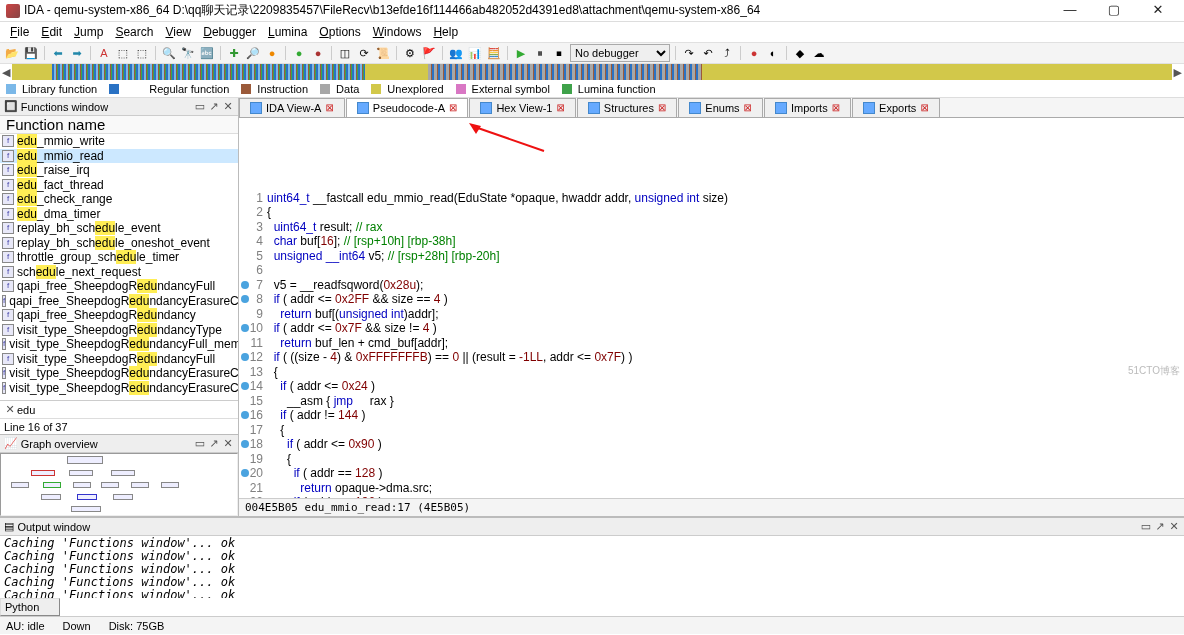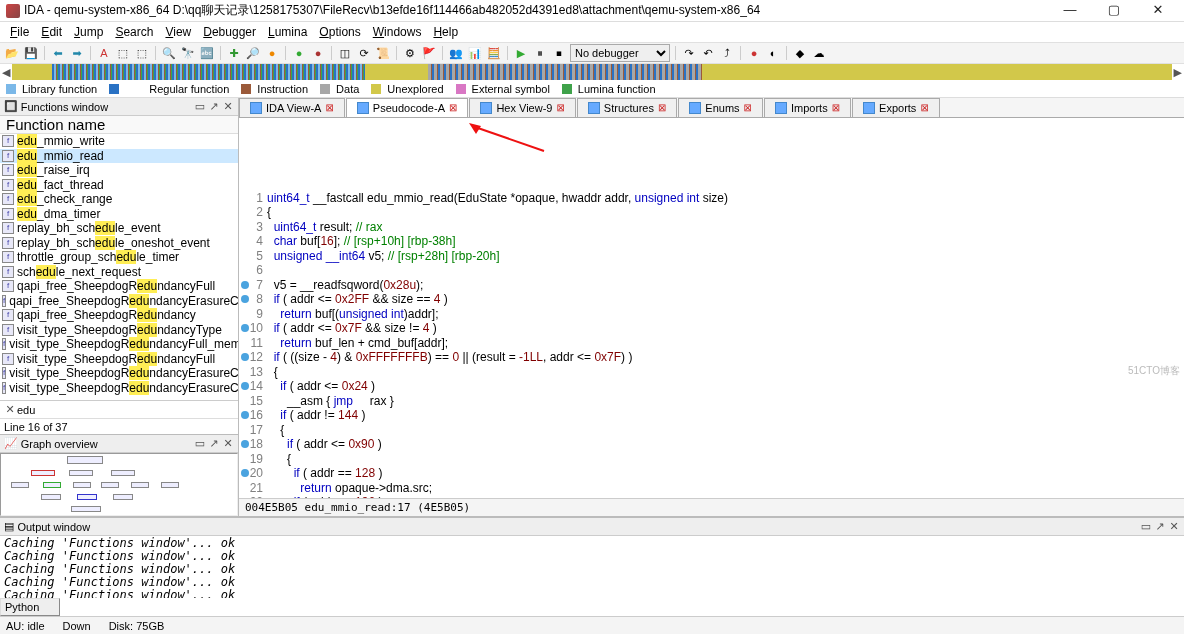--- a/index.html
+++ b/index.html
@@ -62,21 +62,21 @@
 .watermark { position:absolute; right:4px; bottom:120px; color:#bbb; font-size:10px; }
 
 
 .gbox { position:absolute; border:1px solid #888; background:#eef; }
 </style>
 </head>
 <body>
 
 <div class="titlebar">
   <span class="ico"></span>
-  <span class="txt">IDA - qemu-system-x86_64 D:\qq聊天记录\1258175307\FileRecv\b13efde16f114466ab482052d4391ed8\attachment\qemu-system-x86_64</span>
+  <span class="txt">IDA - qemu-system-x86_64 D:\qq聊天记录\2209835457\FileRecv\b13efde16f114466ab482052d4391ed8\attachment\qemu-system-x86_64</span>
   <div class="winbtns">
     <span>—</span>
     <span>▢</span>
     <span class="close">✕</span>
   </div>
 </div>
 
 <div class="menubar" id="menubar">
     <span><u>F</u>ile</span>
     <span><u>E</u>dit</span>
@@ -292,21 +292,21 @@
           <span>IDA View-A</span>
           <span class="xc">⊠</span>
         </div>
         <div class="tab act">
           <span class="tabico"></span>
           <span>Pseudocode-A</span>
           <span class="xc">⊠</span>
         </div>
         <div class="tab">
           <span class="tabico"></span>
-          <span>Hex View-9</span>
+          <span>Hex View-1</span>
           <span class="xc">⊠</span>
         </div>
         <div class="tab">
           <span class="tabico"></span>
           <span>Structures</span>
           <span class="xc">⊠</span>
         </div>
         <div class="tab">
           <span class="tabico"></span>
           <span>Enums</span>

